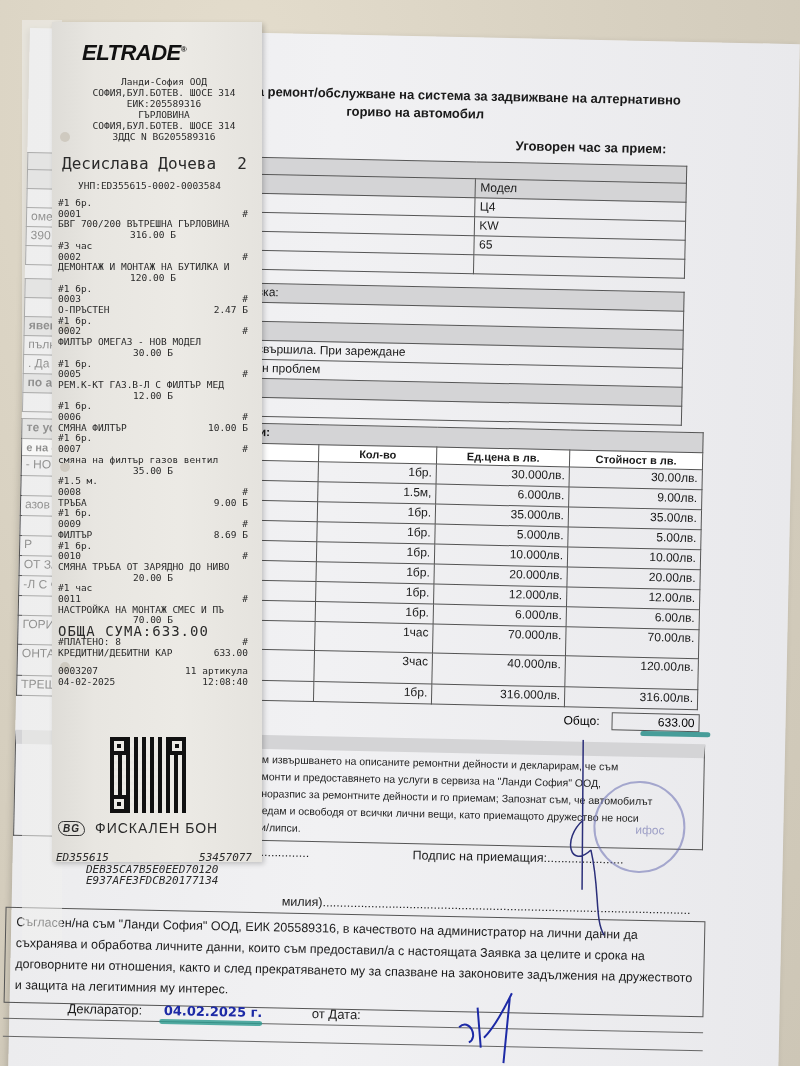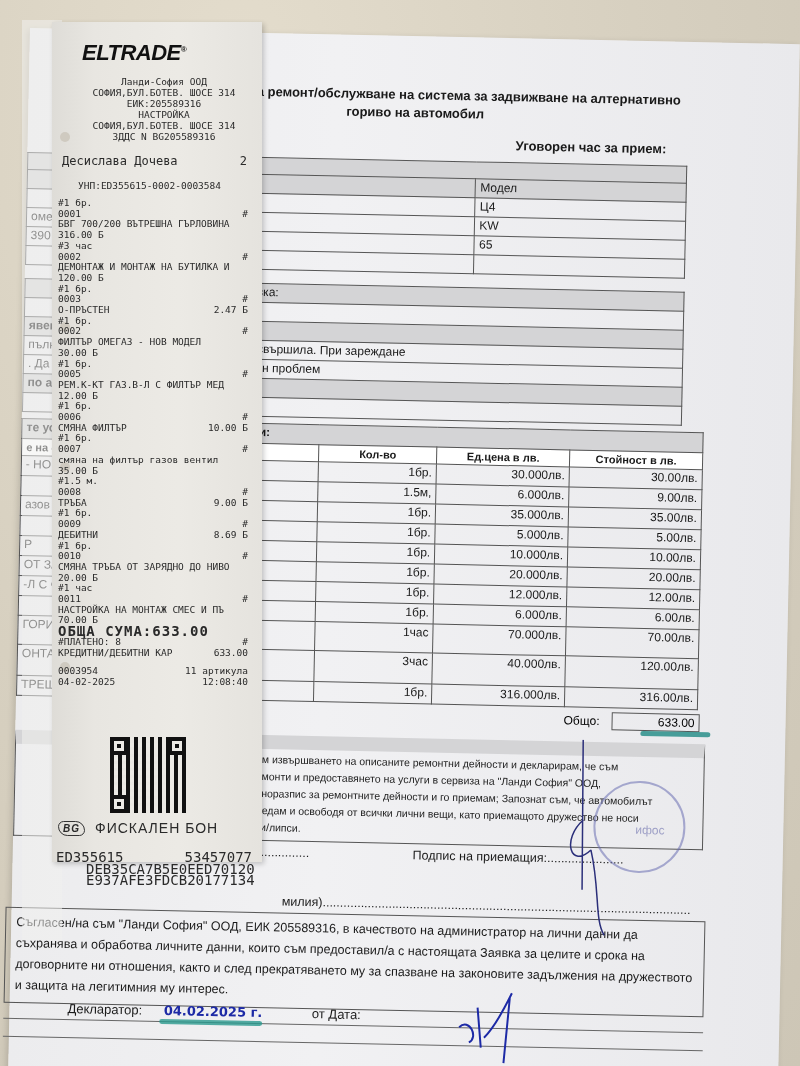--- a/index.html
+++ b/index.html
@@ -68,37 +68,37 @@
     position:absolute; left:52px; top:22px; width:210px; height:840px;
     background:linear-gradient(90deg,#dedcd7 0%, #e8e6e1 20%, #eceae5 60%, #e5e3de 100%);
     box-shadow: 2px 2px 5px rgba(0,0,0,0.2);
     font-family:"DejaVu Sans Mono", monospace; font-size:10px; color:#2a2a2a;
   }
   .punch { position:absolute; left:8px; width:10px; height:10px; border-radius:50%; background:#cfcac0; }
   .binder-strip { position:absolute; left:22px; top:20px; width:40px; height:920px; background:rgba(240,240,238,0.55); }
   .r-logo { position:absolute; left:30px; top:18px; font-family:"Liberation Sans", sans-serif; font-weight:bold; font-style:italic; font-size:22px; color:#111; letter-spacing:-0.5px; }
   .r-logo sup { font-size:8px; }
   .r-head { position:absolute; left:22px; top:54px; width:180px; text-align:center; line-height:11px; font-size:9.5px; }
-  .r-cashier { position:absolute; left:10px; top:132px; width:185px; font-size:12px; }
+  .r-cashier { position:absolute; left:10px; top:132px; width:185px; font-size:16px; }
   .r-cashier .num { float:right; }
   .r-unp { position:absolute; left:26px; top:158px; font-size:9.5px; }
   .r-items { position:absolute; left:6px; top:176px; width:190px; line-height:10.7px; font-size:9.5px; }
-  .r-items .rt { text-align:left; }
+  .r-items .rt { text-align:center; }
   .r-items .row { display:flex; justify-content:space-between; }
-  .r-total { font-size:14px; font-weight:bold; letter-spacing:1px; }
+  .r-total { font-size:14px; font-weight:normal; letter-spacing:1px; }
   .r-qr { position:absolute; left:58px; top:715px; width:76px; height:76px;
     background:
       repeating-linear-gradient(90deg, #111 0 4px, transparent 4px 8px),
       repeating-linear-gradient(0deg, transparent 0 3px, #eceae5 3px 7px);
   }
   .qr-corner { position:absolute; width:18px; height:18px; border:4px solid #111; background:#eceae5; box-sizing:border-box; }
   .qr-corner::after { content:""; position:absolute; left:3px; top:3px; width:4px; height:4px; background:#111; }
   .r-fiscal { position:absolute; left:6px; top:798px; font-family:"Liberation Sans", sans-serif; font-size:14px; letter-spacing:1px; display:flex; align-items:center; gap:10px; }
   .bg-badge { font-style:italic; font-weight:bold; font-size:10px; border:1.5px solid #333; border-radius:6px 10px 6px 10px; padding:1px 4px; }
-  .r-foot { position:absolute; left:4px; top:830px; width:196px; font-size:14px; line-height:11.5px; }
+  .r-foot { position:absolute; left:4px; top:830px; width:196px; font-size:11px; line-height:11.5px;font-style:italic; }
 </style>
 </head>
 <body>
 
 <div class="wall"></div>
 
 <div class="sheet">
   <div class="sheet-inner">
     <div class="title">
       <span>а ремонт/обслужване на система за задвижване на алтернативно</span>
@@ -296,21 +296,21 @@
   <div class="punch" style="top:110px"></div>
   <div class="punch" style="top:300px"></div>
   <div class="punch" style="top:440px"></div>
   <div class="punch" style="top:640px"></div>
 
   <div class="r-logo"><span>ELTRADE</span><sup>®</sup></div>
   <div class="r-head">
     <div>Ланди-София ООД</div>
     <div>СОФИЯ,БУЛ.БОТЕВ. ШОСЕ 314</div>
     <div>ЕИК:205589316</div>
-    <div>НАСТРОЙКА</div>
+    <div>ГЪРЛОВИНА</div>
     <div>СОФИЯ,БУЛ.БОТЕВ. ШОСЕ 314</div>
     <div>ЗДДС N BG205589316</div>
   </div>
   <div class="r-cashier">
     <span>Десислава Дочева</span>
     <span class="num">2</span>
   </div>
   <div class="r-unp">УНП:ED355615-0002-0003584</div>
 
   <div class="r-items">
@@ -394,21 +394,21 @@
           <span>9.00 Б</span>
         </div>
       </div>
     <div>
         <div>#1 бр.</div>
         <div class="row">
           <span>0009</span>
           <span>#</span>
         </div>
         <div class="row">
-          <span>ДЕБИТНИ</span>
+          <span>ФИЛТЪР</span>
           <span>8.69 Б</span>
         </div>
       </div>
     <div>
         <div>#1 бр.</div>
         <div class="row">
           <span>0010</span>
           <span>#</span>
         </div>
         <div>СМЯНА ТРЪБА ОТ ЗАРЯДНО ДО НИВО</div>
@@ -427,21 +427,21 @@
     <div class="row">
         <span>#ПЛАТЕНО: 8</span>
         <span>#</span>
       </div>
     <div class="row">
         <span>КРЕДИТНИ/ДЕБИТНИ КАР</span>
         <span>633.00</span>
       </div>
     <div style="height:8px"></div>
     <div class="row">
-        <span>0003954</span>
+        <span>0003207</span>
         <span>11 артикула</span>
       </div>
     <div class="row">
         <span>04-02-2025</span>
         <span>12:08:40</span>
       </div>
   </div>
 
   <div class="r-qr">
     <div class="qr-corner" style="left:0;top:0"></div>

